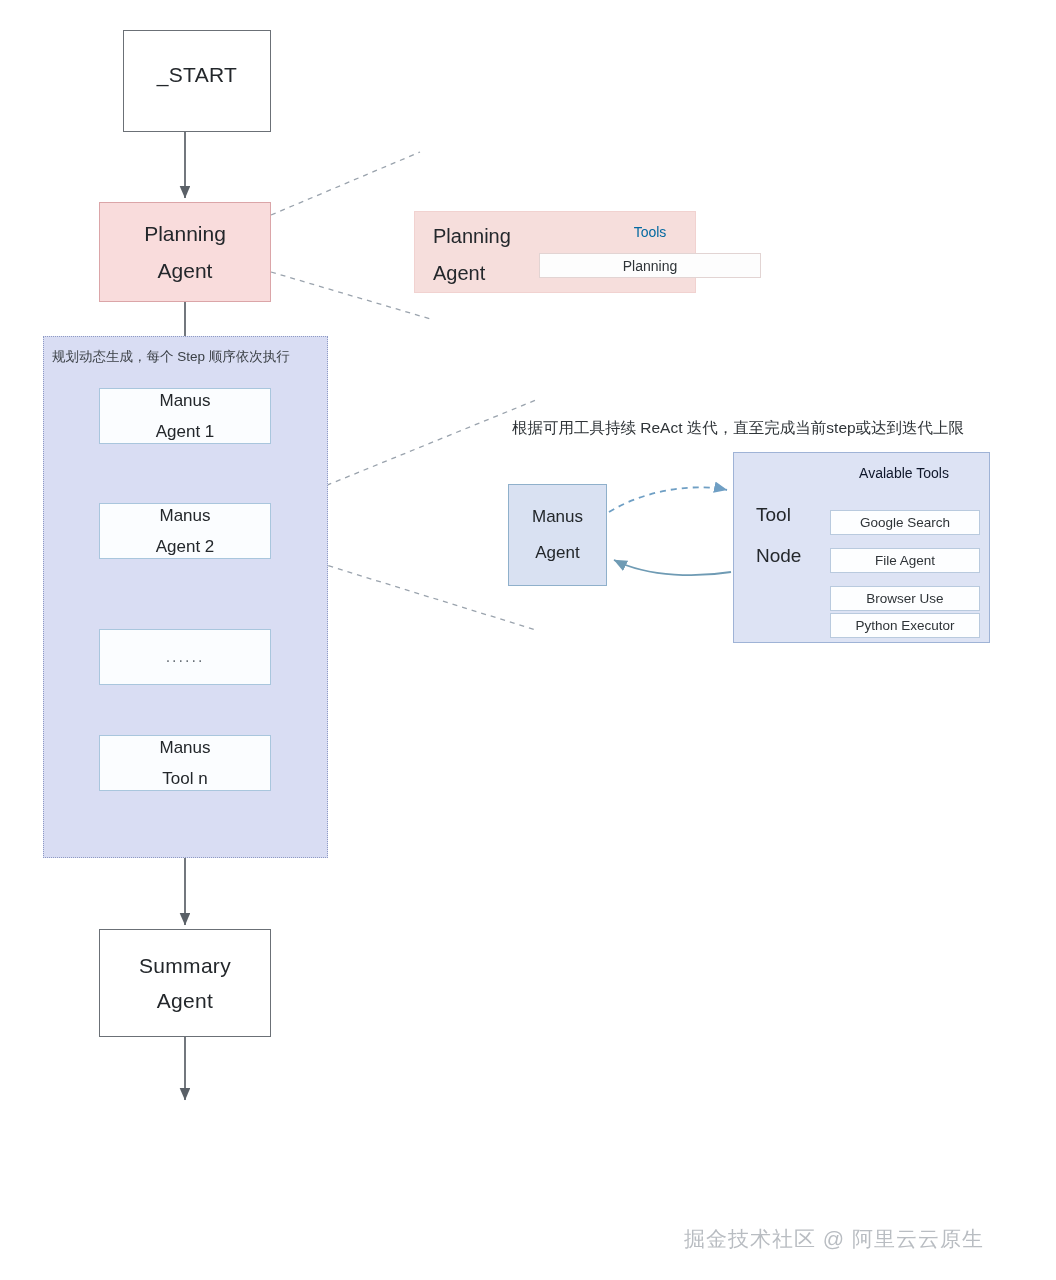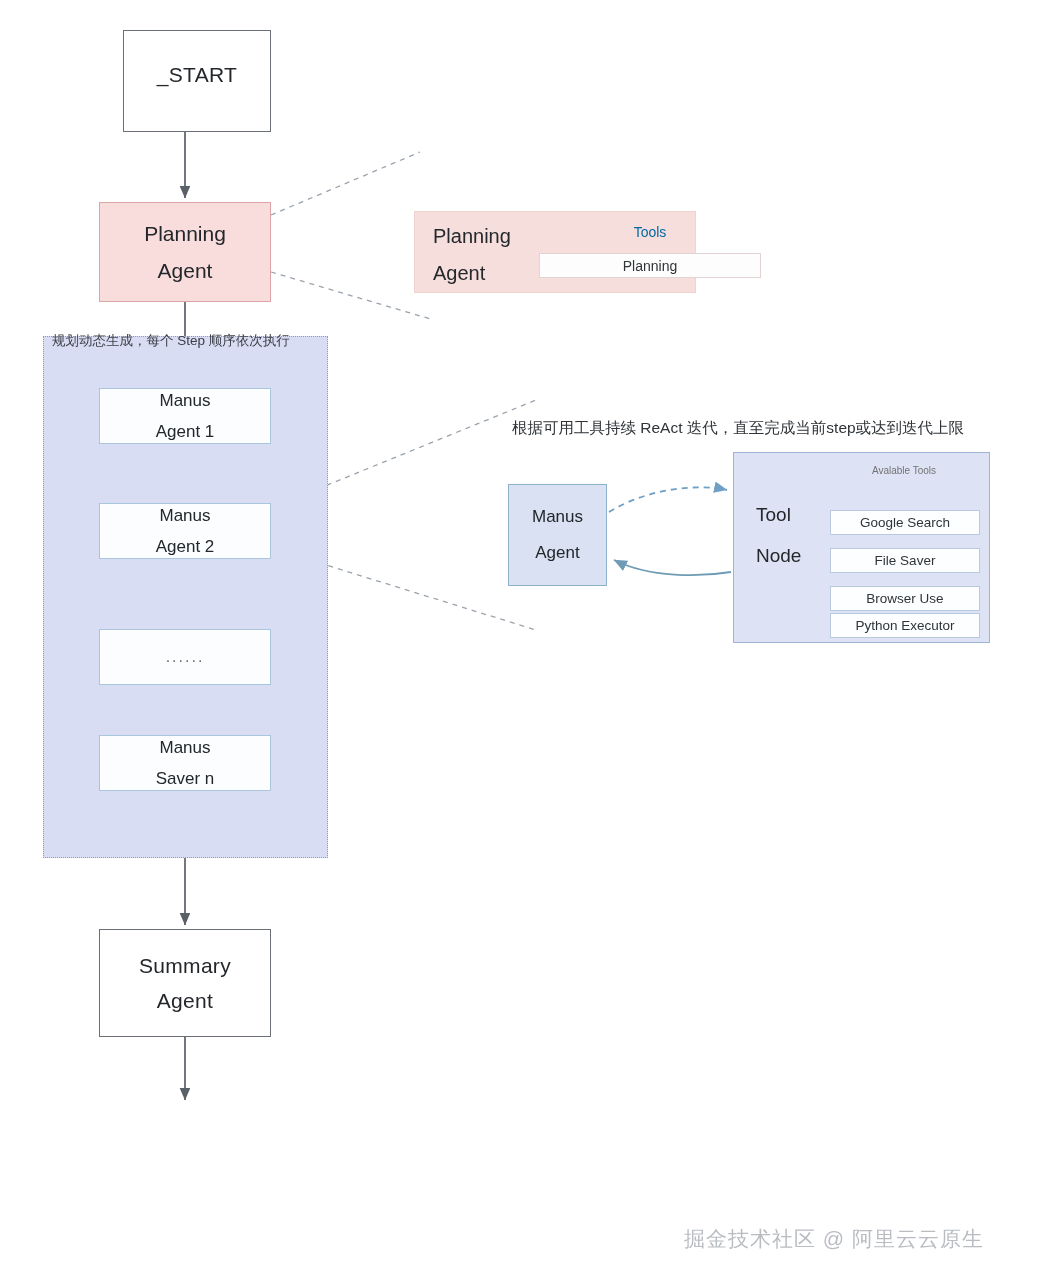--- a/index.html
+++ b/index.html
@@ -147,22 +147,22 @@
     color: #24282c;
     line-height: 1.0;
   }
   .panel-blue .tn-title .l2 { display: block; margin-top: 22px; }
   .panel-blue .avail-label {
     position: absolute;
     left: 95px;
     top: 12px;
     width: 150px;
     text-align: center;
-    font-size: 10px;
-    color: #737373;
+    font-size: 14px;
+    color: #0f172a;
   }
   .tool-chip {
     position: absolute;
     left: 96px;
     width: 150px;
     height: 25px;
     box-sizing: border-box;
     background: #fdfeff;
     border: 1px solid #b9cade;
     display: flex;
@@ -233,21 +233,21 @@
       <line x1="271" y1="508" x2="536" y2="400"></line>
       <line x1="271" y1="548" x2="536" y2="630"></line>
     </g>
 
     <path d="M 609 512 C 650 487 700 484 727 490" stroke="#6f9fc4" stroke-width="1.8" fill="none" stroke-dasharray="6,5" marker-end="url(#arrowBlue)"></path>
 
     <path d="M 731 572 C 700 577 650 578 614 560" stroke="#6f9bb4" stroke-width="1.8" fill="none" marker-end="url(#arrowTeal)"></path>
   </svg>
 
   <div class="group-box" style="left:43px; top:336px; width:285px; height:522px;"></div>
-  <div class="group-label" style="left:52px; top:332px;">规划动态生成，每个 Step 顺序依次执行</div>
+  <div class="group-label" style="left:52px; top:348px;">规划动态生成，每个 Step 顺序依次执行</div>
 
   <div class="node node-plain" style="left:99px; top:30px; width:148px; height:102px;margin-left:24px;">
     <span class="line1">_START</span>
   </div>
 
   <div class="node node-pink" style="left:99px; top:202px; width:172px; height:100px;">
     <span class="line1">Planning</span>
     <span class="line2">Agent</span>
   </div>
 
@@ -260,21 +260,21 @@
     <span class="line1">Manus</span>
     <span class="line2">Agent 2</span>
   </div>
 
   <div class="node node-ellipsis" style="left:99px; top:629px; width:172px; height:56px;">
     <span class="line1">......</span>
   </div>
 
   <div class="node node-manus" style="left:99px; top:735px; width:172px; height:56px;">
     <span class="line1">Manus</span>
-    <span class="line2">Saver n</span>
+    <span class="line2">Tool n</span>
   </div>
 
   <div class="node node-plain" style="left:99px; top:929px; width:172px; height:108px;">
     <span class="line1">Summary</span>
     <span class="line2">Agent</span>
   </div>
 
 
 
   <div class="panel-pink" style="left:414px; top:211px; width:282px; height:82px;">
@@ -294,20 +294,20 @@
   </div>
 
   <div class="panel-blue" style="left:733px; top:452px; width:257px; height:191px;">
     <div class="tn-title">
       <span>Tool</span>
       <span class="l2">Node</span>
     </div>
     <div class="avail-label">Avalable Tools</div>
 
     <div class="tool-chip" style="top:45px;">Google Search</div>
-    <div class="tool-chip" style="top:83px;">File Saver</div>
+    <div class="tool-chip" style="top:83px;">File Agent</div>
     <div class="tool-chip" style="top:121px;">Browser Use</div>
     <div class="tool-chip" style="top:148px;">Python Executor</div>
   </div>
 
   <div class="watermark" style="left:684px; top:1225px;">掘金技术社区 @ 阿里云云原生</div>
 
 </div>
 
 </body></html>

